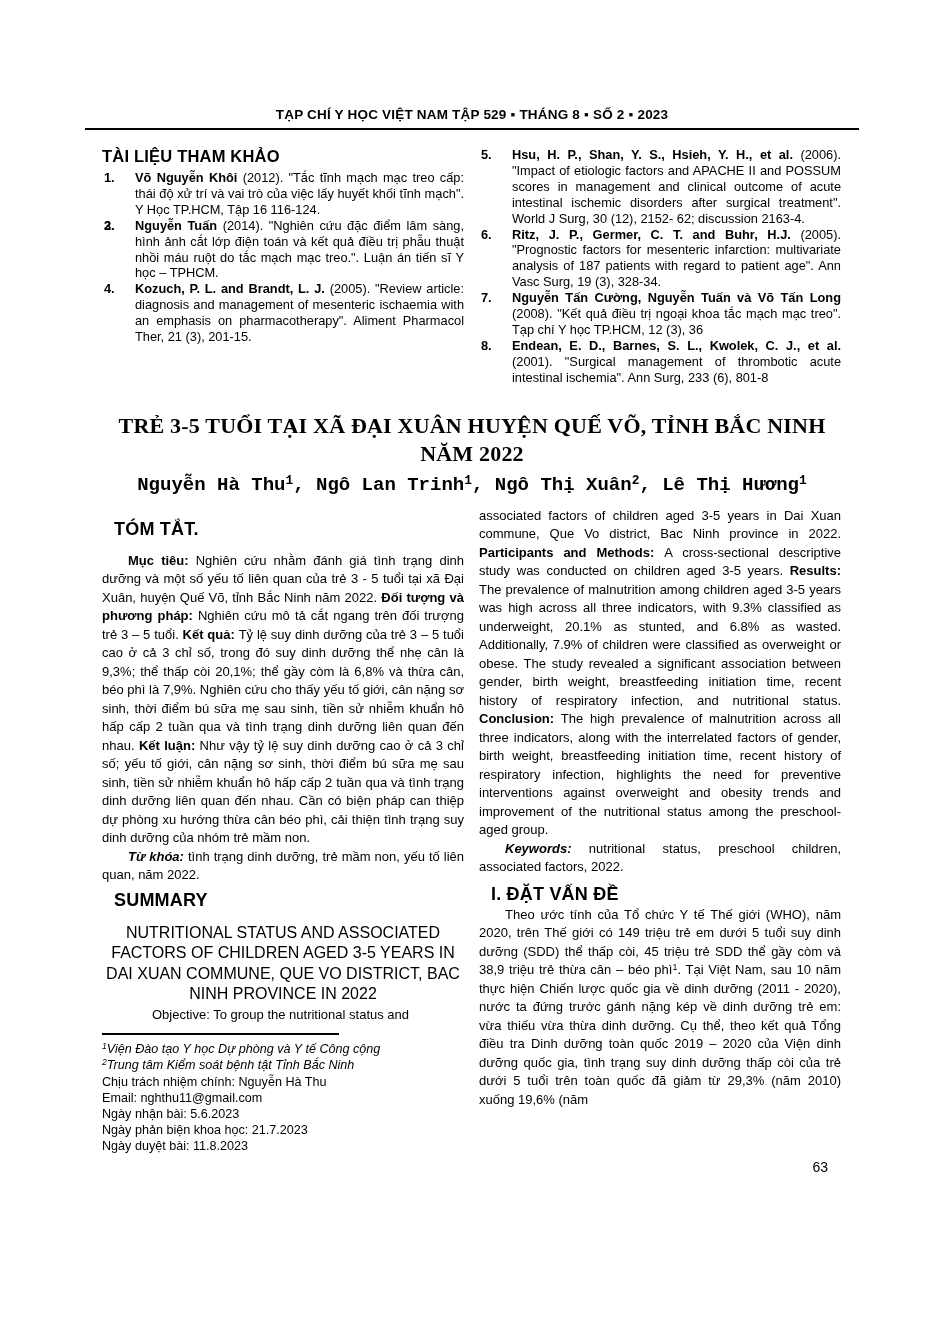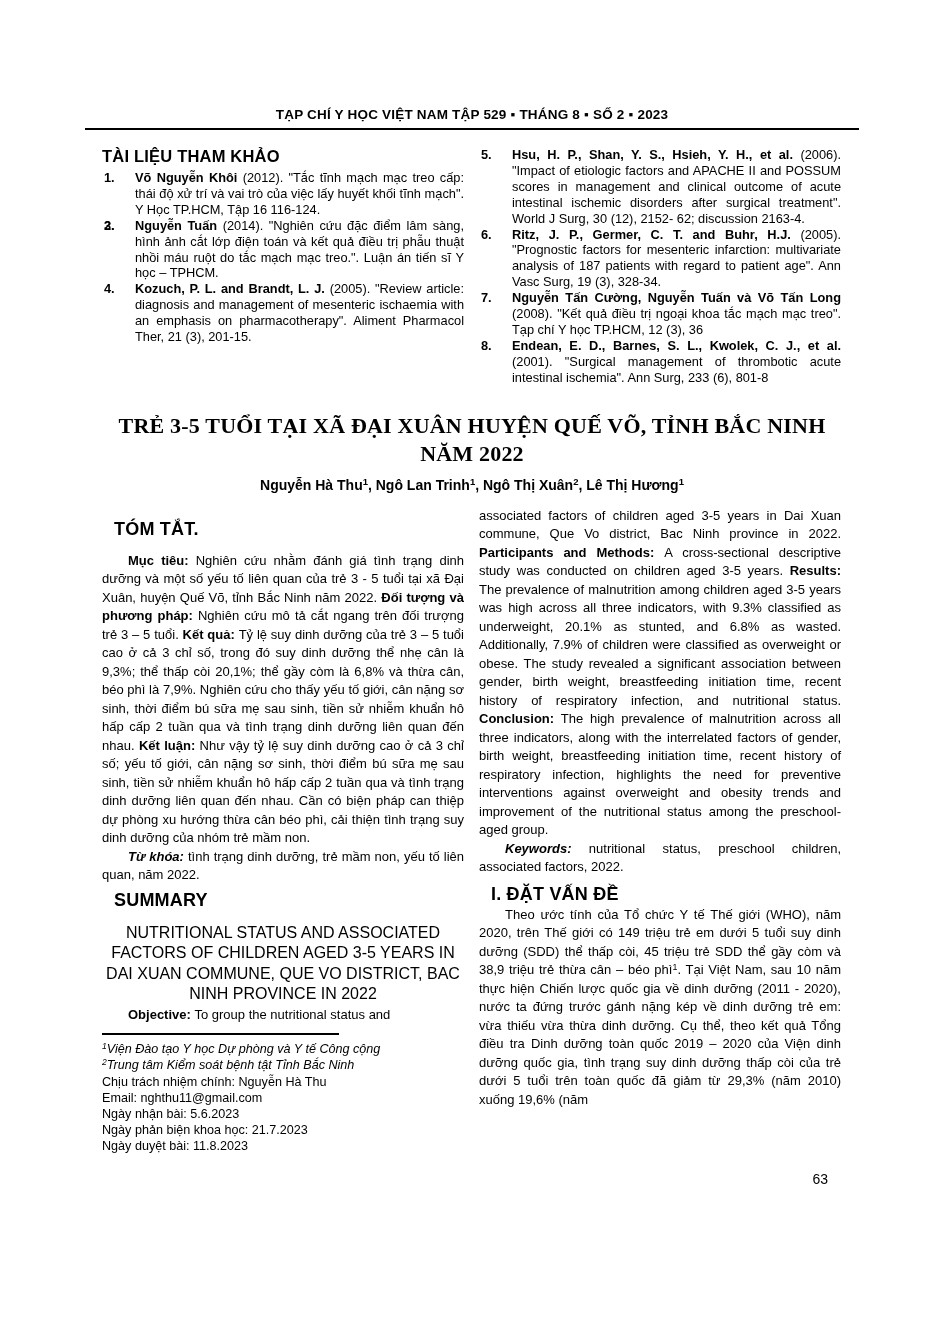--- a/index.html
+++ b/index.html
@@ -17,36 +17,36 @@
   .refs-section{margin-top:15px;}
   .refs-heading{font-size:16.5px;line-height:22px;font-weight:bold;margin:0 0 3px 0;letter-spacing:.2px;}
   .ref-list{margin:0;padding:0;list-style:none;font-size:12.8px;line-height:15.9px;}
   .ref-list-right{margin-top:2px;}
   .ref-item{position:relative;padding-left:33px;text-align:justify;}
   .ref-num{position:absolute;left:2px;top:0;font-weight:bold;}
   
   .article-title{margin:26px 0 0 0;text-align:center;font-family:"Liberation Serif","DejaVu Serif",serif;
     font-weight:bold;font-size:22px;line-height:28px;letter-spacing:.2px;}
   .t-line{display:block;}
-  .authors{margin-top:7px;text-align:center;font-family:Liberation Sans, sans-serif;
-    font-weight:bold;font-size:14px;line-height:21px;}
+  .authors{margin-top:7px;text-align:center;font-family:Liberation Mono, monospace;
+    font-weight:bold;font-size:19px;line-height:21px;}
   
   .body-section{margin-top:11px;font-size:13px;line-height:18.5px;}
   .para{margin:0;text-align:justify;}
   .indent{text-indent:26px;}
   .sec-heading{font-size:18px;line-height:21px;font-weight:bold;margin:12px;letter-spacing:.2px;}
   .summary-h{margin-top:5px;}
   .summary-title{text-align:center;font-size:16px;line-height:20.5px;margin:1px 0 1px 0;}
   .intro-h{margin-top:7px;margin-bottom:1px;}
   
   .footnotes{margin-top:9px;font-size:12.6px;line-height:16.2px;}
   .fn-rule{width:237px;border:0;border-top:2px solid #000;height:0;margin:0 0 6px 0;}
   .fn-line{white-space:normal;}
   .sup{font-size:68%;position:relative;top:-0.45em;line-height:0;}
-  .page-number{position:absolute;right:114px;top:1158px;font-size:14px;line-height:18px;margin-top:12px;}
+  .page-number{position:absolute;right:114px;top:1158px;font-size:14px;line-height:18px;}
 </style>
 </head>
 <body>
 
 <div class="page">
   <div class="content">
 
     <div class="running-header">
       <div class="rh-text">TẠP CHÍ Y HỌC VIỆT NAM TẬP 529 ▪ THÁNG 8 ▪ SỐ 2 ▪ 2023</div>
       <div class="rh-rule"></div>
@@ -77,21 +77,21 @@
     </h1>
     <div class="authors"><span>Nguyễn Hà Thu</span><span class="sup">1</span><span>, Ngô Lan Trinh</span><span class="sup">1</span><span>, Ngô Thị Xuân</span><span class="sup">2</span><span>, Lê Thị Hương</span><span class="sup">1</span></div>
 
     <div class="cols body-section">
       <div class="col">
         <h3 class="sec-heading">TÓM TẮT.</h3>
         <p class="para indent"><span style="font-weight: bold;">Mục tiêu: </span><span>Nghiên cứu nhằm đánh giá tình trạng dinh dưỡng và một số yếu tố liên quan của trẻ 3 - 5 tuổi tại xã Đại Xuân, huyện Quế Võ, tỉnh Bắc Ninh năm 2022. </span><span style="font-weight: bold;">Đối tượng và phương pháp: </span><span>Nghiên cứu mô tả cắt ngang trên đối trượng trẻ 3 – 5 tuổi. </span><span style="font-weight: bold;">Kết quả: </span><span>Tỷ lệ suy dinh dưỡng của trẻ 3 – 5 tuổi cao ở cả 3 chỉ số, trong đó suy dinh dưỡng thể nhẹ cân là 9,3%; thể thấp còi 20,1%; thể gầy còm là 6,8% và thừa cân, béo phì là 7,9%. Nghiên cứu cho thấy yếu tố giới, cân nặng sơ sinh, thời điểm bú sữa mẹ sau sinh, tiền sử nhiễm khuẩn hô hấp cấp 2 tuần qua và tình trạng dinh dưỡng liên quan đến nhau. </span><span style="font-weight: bold;">Kết luận: </span><span>Như vậy tỷ lệ suy dinh dưỡng cao ở cả 3 chỉ số; yếu tố giới, cân nặng sơ sinh, thời điểm bú sữa mẹ sau sinh, tiền sử nhiễm khuẩn hô hấp cấp 2 tuần qua và tình trạng dinh dưỡng liên quan đến nhau. Cần có biện pháp can thiệp dự phòng xu hướng thừa cân béo phì, cải thiện tình trạng suy dinh dưỡng của nhóm trẻ mầm non.</span></p>
         <p class="para indent"><span style="font-weight: bold; font-style: italic;">Từ khóa: </span><span>tình trạng dinh dưỡng, trẻ mầm non, yếu tố liên quan, năm 2022.</span></p>
         <h3 class="sec-heading summary-h">SUMMARY</h3>
         <div class="summary-title">NUTRITIONAL STATUS AND ASSOCIATED FACTORS OF CHILDREN AGED 3-5 YEARS IN DAI XUAN COMMUNE, QUE VO DISTRICT, BAC NINH PROVINCE IN 2022</div>
-        <p class="para indent"><span style="font-weight: bold;">Objective: </span><span>To group the nutritional status and</span></p>
+        <p class="para indent"><span style="font-weight: normal; margin-left: 24px;">Objective: </span><span>To group the nutritional status and</span></p>
 
         <div class="footnotes">
           <div class="fn-rule"></div>
           <div class="fn-line"><span class="sup" style="font-style: italic;">1</span><span style="font-style: italic;">Viện Đào tạo Y học Dự phòng và Y tế Công cộng</span></div>
           <div class="fn-line"><span class="sup" style="font-style: italic;">2</span><span style="font-style: italic;">Trung tâm Kiểm soát bệnh tật Tỉnh Bắc Ninh</span></div>
           <div class="fn-line"><span>Chịu trách nhiệm chính: Nguyễn Hà Thu</span></div>
           <div class="fn-line"><span>Email: nghthu11@gmail.com</span></div>
           <div class="fn-line"><span>Ngày nhận bài: 5.6.2023</span></div>
           <div class="fn-line"><span>Ngày phản biện khoa học: 21.7.2023</span></div>
           <div class="fn-line"><span>Ngày duyệt bài: 11.8.2023</span></div>

